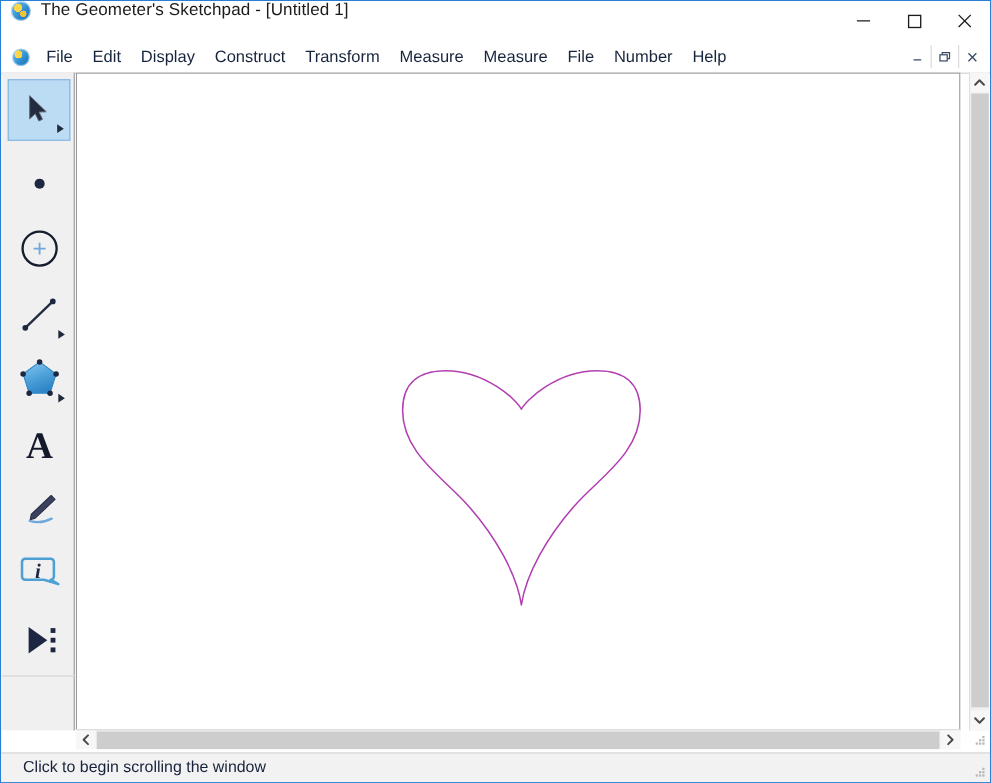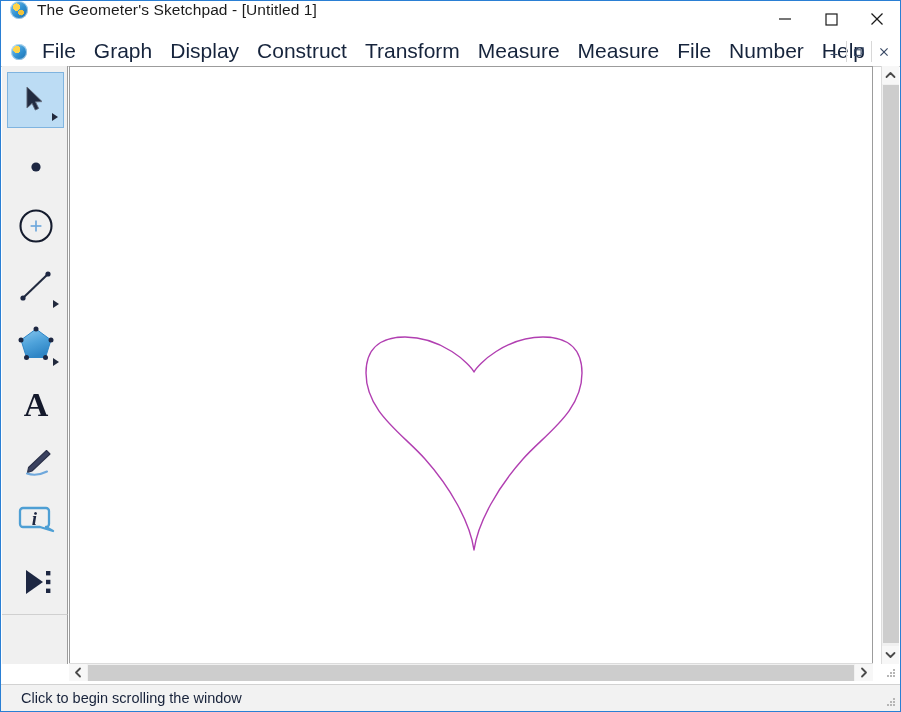--- a/index.html
+++ b/index.html
@@ -86,21 +86,21 @@
     margin-left: 10px;
     margin-right: 6px;
     border-radius: 50%;
     background:
       radial-gradient(circle at 36% 34%, #ffd54a 0 24%, rgba(255,213,74,0) 25%),
       linear-gradient(135deg, #8bcdf1 0%, #2f8fd0 58%, #1d6fae 100%);
     box-shadow: inset 0 0 0 1px rgba(255,255,255,.5);
     flex: 0 0 auto;
   }
   .menu-item {
-    font-size: 21px;
+    font-size: 15px;
     color: #16243c;
     padding: 3px 9px 4px 9px;
     white-space: nowrap;
     cursor: default;
   }
 
   #mdi-controls {
     position: absolute;
     right: 4px;
     top: 36px;
@@ -302,21 +302,21 @@
           <line x1="16.5" y1="5.5" x2="5.5" y2="16.5" stroke="#1b1b1b" stroke-width="1.2"></line>
         </svg>
       </div>
     </div>
   </div>
 
   <div id="menu-bar">
     <div id="menu-icon"></div>
 
     <div class="menu-item">File</div>
-    <div class="menu-item">Graph</div>
+    <div class="menu-item">Edit</div>
     <div class="menu-item">Display</div>
     <div class="menu-item">Construct</div>
     <div class="menu-item">Transform</div>
     <div class="menu-item">Measure</div>
     <div class="menu-item">Measure</div>
     <div class="menu-item">File</div>
     <div class="menu-item">Number</div>
     <div class="menu-item">Help</div>
   </div>
 

